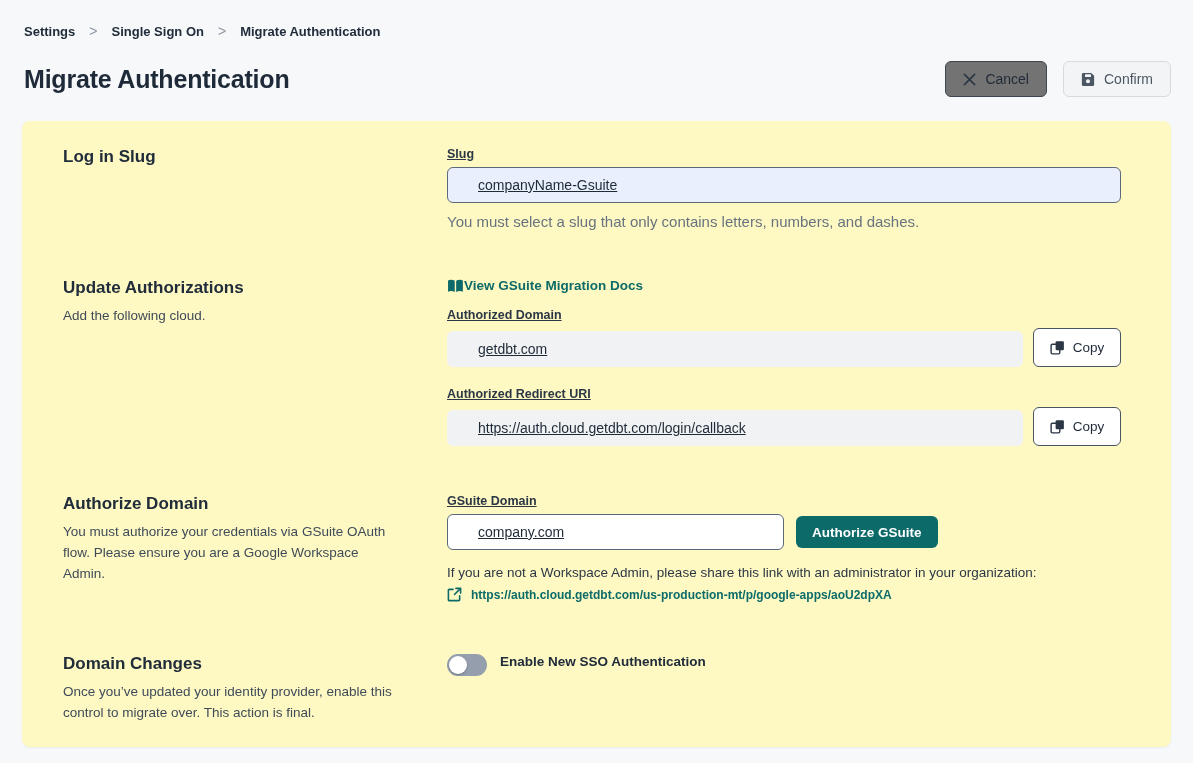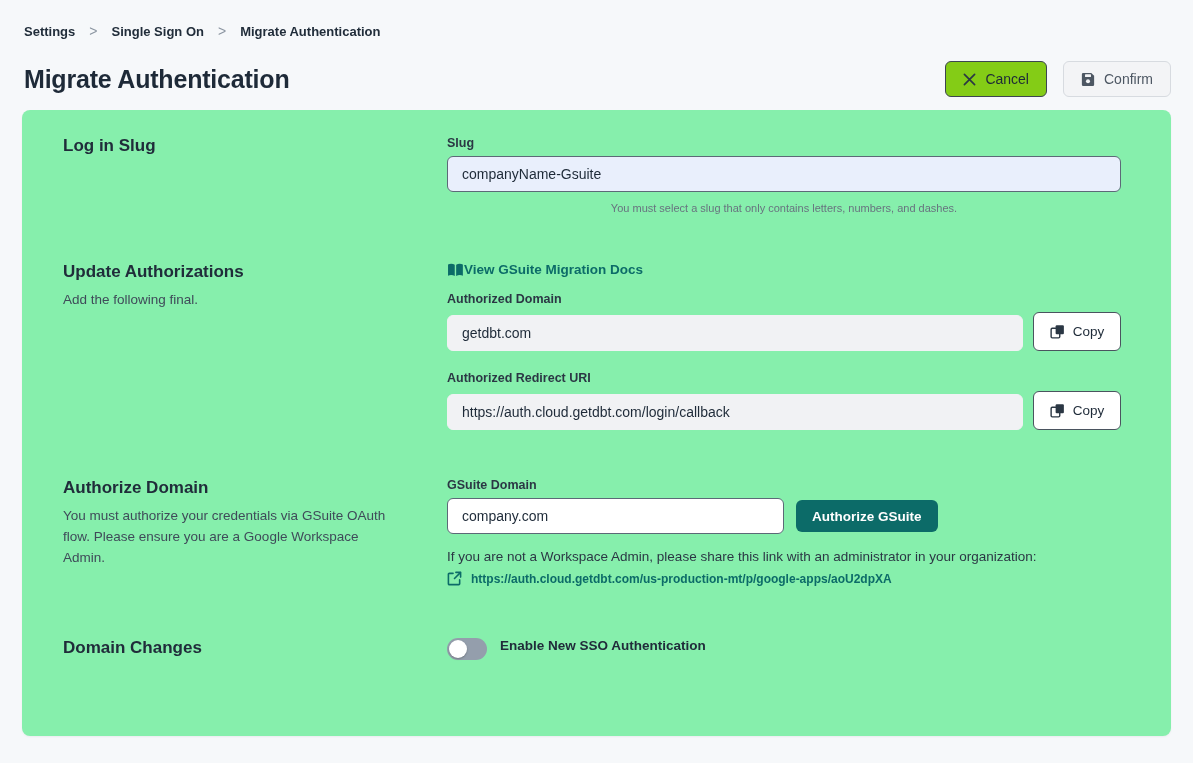--- a/index.html
+++ b/index.html
@@ -25,51 +25,52 @@
   .title-row {
     display: flex; align-items: center; justify-content: space-between;
     padding: 22px 22px 0 24px;
   }
   h1.page-title { font-size: 25px; font-weight: 700; color: #1e2a38; letter-spacing: -0.2px; }
   .actions { display: flex; gap: 16px; }
   .btn {
     display: inline-flex; align-items: center; gap: 9px;
     height: 36px; padding: 0 17px; border-radius: 6px;
     font-family: "Liberation Sans", sans-serif;
-    font-size: 14px; cursor: pointer; background: #84cc16;
+    font-size: 14px; cursor: pointer; background: #737373;
   }
   .btn-cancel { border: 1px solid #3c4550; color: #1e2a38; }
   .btn-confirm { border: 1px solid #d7dbe0; background: #f3f4f6; color: #4d5763; }
   .btn .icon { display: inline-flex; align-items: center; }
 
   
   .card {
-    position: absolute; left: 22px; right: 22px; top: 110px; height: 626px;
-    background: #86efac; border-radius: 8px;
+    position: absolute; left: 22px; right: 22px; top: 121px; height: 626px;
+    background: #fef9c3; border-radius: 8px;
     box-shadow: 0 1px 2px rgba(16,24,40,0.05);
     padding: 26px 50px 30px 41px;
   }
   .row { display: grid; grid-template-columns: 384px 1fr; }
   .row + .row { margin-top: 48px; }
   h2.section-heading { font-size: 17px; font-weight: 700; color: #202c3a; }
   .section-desc { font-size: 13.5px; color: #3f4b59; line-height: 21px; margin-top: 7px; max-width: 340px; }
 
   .field-label {
-    display: block; font-size: 12.5px; font-weight: 700; color: #2b3744; margin-bottom: 6px;
+    display: block; font-size: 12.5px; font-weight: 700; color: #2b3744; margin-bottom: 6px; text-decoration: underline;
   }
   .input {
-    width: 100%; height: 36px; border-radius: 6px; padding: 0 14px;
+    width: 100%; height: 36px; border-radius: 6px; padding: 0 30px;
     font-family: "Liberation Sans", sans-serif; font-size: 14px; color: #1e2a38;
     outline: none;
+    text-decoration: underline;
   }
   .input-slug { background: #e9effc; border: 1px solid #5c6977; }
   .input-readonly { background: #f1f2f4; border: 1px solid #f1f2f4; }
   .input-plain { background: #ffffff; border: 1px solid #5c6977; }
 
-  .helper { font-size: 11px; color: #68737f; margin-top: 10px; text-align: center; }
+  .helper { font-size: 15px; color: #68737f; margin-top: 10px; }
 
   .docs-link {
     display: inline-flex; align-items: center; 
     color: #0c6b68; font-size: 13.5px; font-weight: 700;
     cursor: pointer; margin-bottom: 15px; text-decoration: none;
   }
   .copy-row { display: flex; gap: 10px; align-items: flex-end; }
   .copy-row .input { flex: 1; }
   .btn-copy {
     flex: 0 0 88px; height: 39px; display: inline-flex; align-items: center; justify-content: center;
@@ -151,21 +152,21 @@
       <div>
         <label class="field-label">Slug</label>
         <input class="input input-slug" type="text" value="companyName-Gsuite" style="">
         <p class="helper">You must select a slug that only contains letters, numbers, and dashes.</p>
       </div>
     </section>
 
     <section class="row">
       <div>
         <h2 class="section-heading">Update Authorizations</h2>
-        <p class="section-desc">Add the following final.</p>
+        <p class="section-desc">Add the following cloud.</p>
       </div>
       <div>
         <a class="docs-link">
           <span>
             <svg width="17" height="14" viewBox="0 0 18 15">
                 <path fill="#0c6b68" d="M1 1.6C3.2.5 6 .6 8.2 1.8v12C6 12.7 3.2 12.6 1 13.6zM16.9 1.6C14.7.5 11.9.6 9.7 1.8v12c2.2-1.1 5-1.2 7.2-.2z"></path>
               </svg>
           </span>
           <span>View GSuite Migration Docs</span>
         </a>
@@ -221,20 +222,21 @@
               </svg>
           </span>
           <span>https://auth.cloud.getdbt.com/us-production-mt/p/google-apps/aoU2dpXA</span>
         </a>
       </div>
     </section>
 
     <section class="row">
       <div>
         <h2 class="section-heading">Domain Changes</h2>
+        <p class="section-desc">Once you’ve updated your identity provider, enable this control to migrate over. This action is final.</p>
       </div>
       <div>
         <div class="toggle-row">
           <div class="toggle" id="sso-toggle">
             <div class="knob"></div>
           </div>
           <span class="toggle-label">Enable New SSO Authentication</span>
         </div>
       </div>
     </section>

